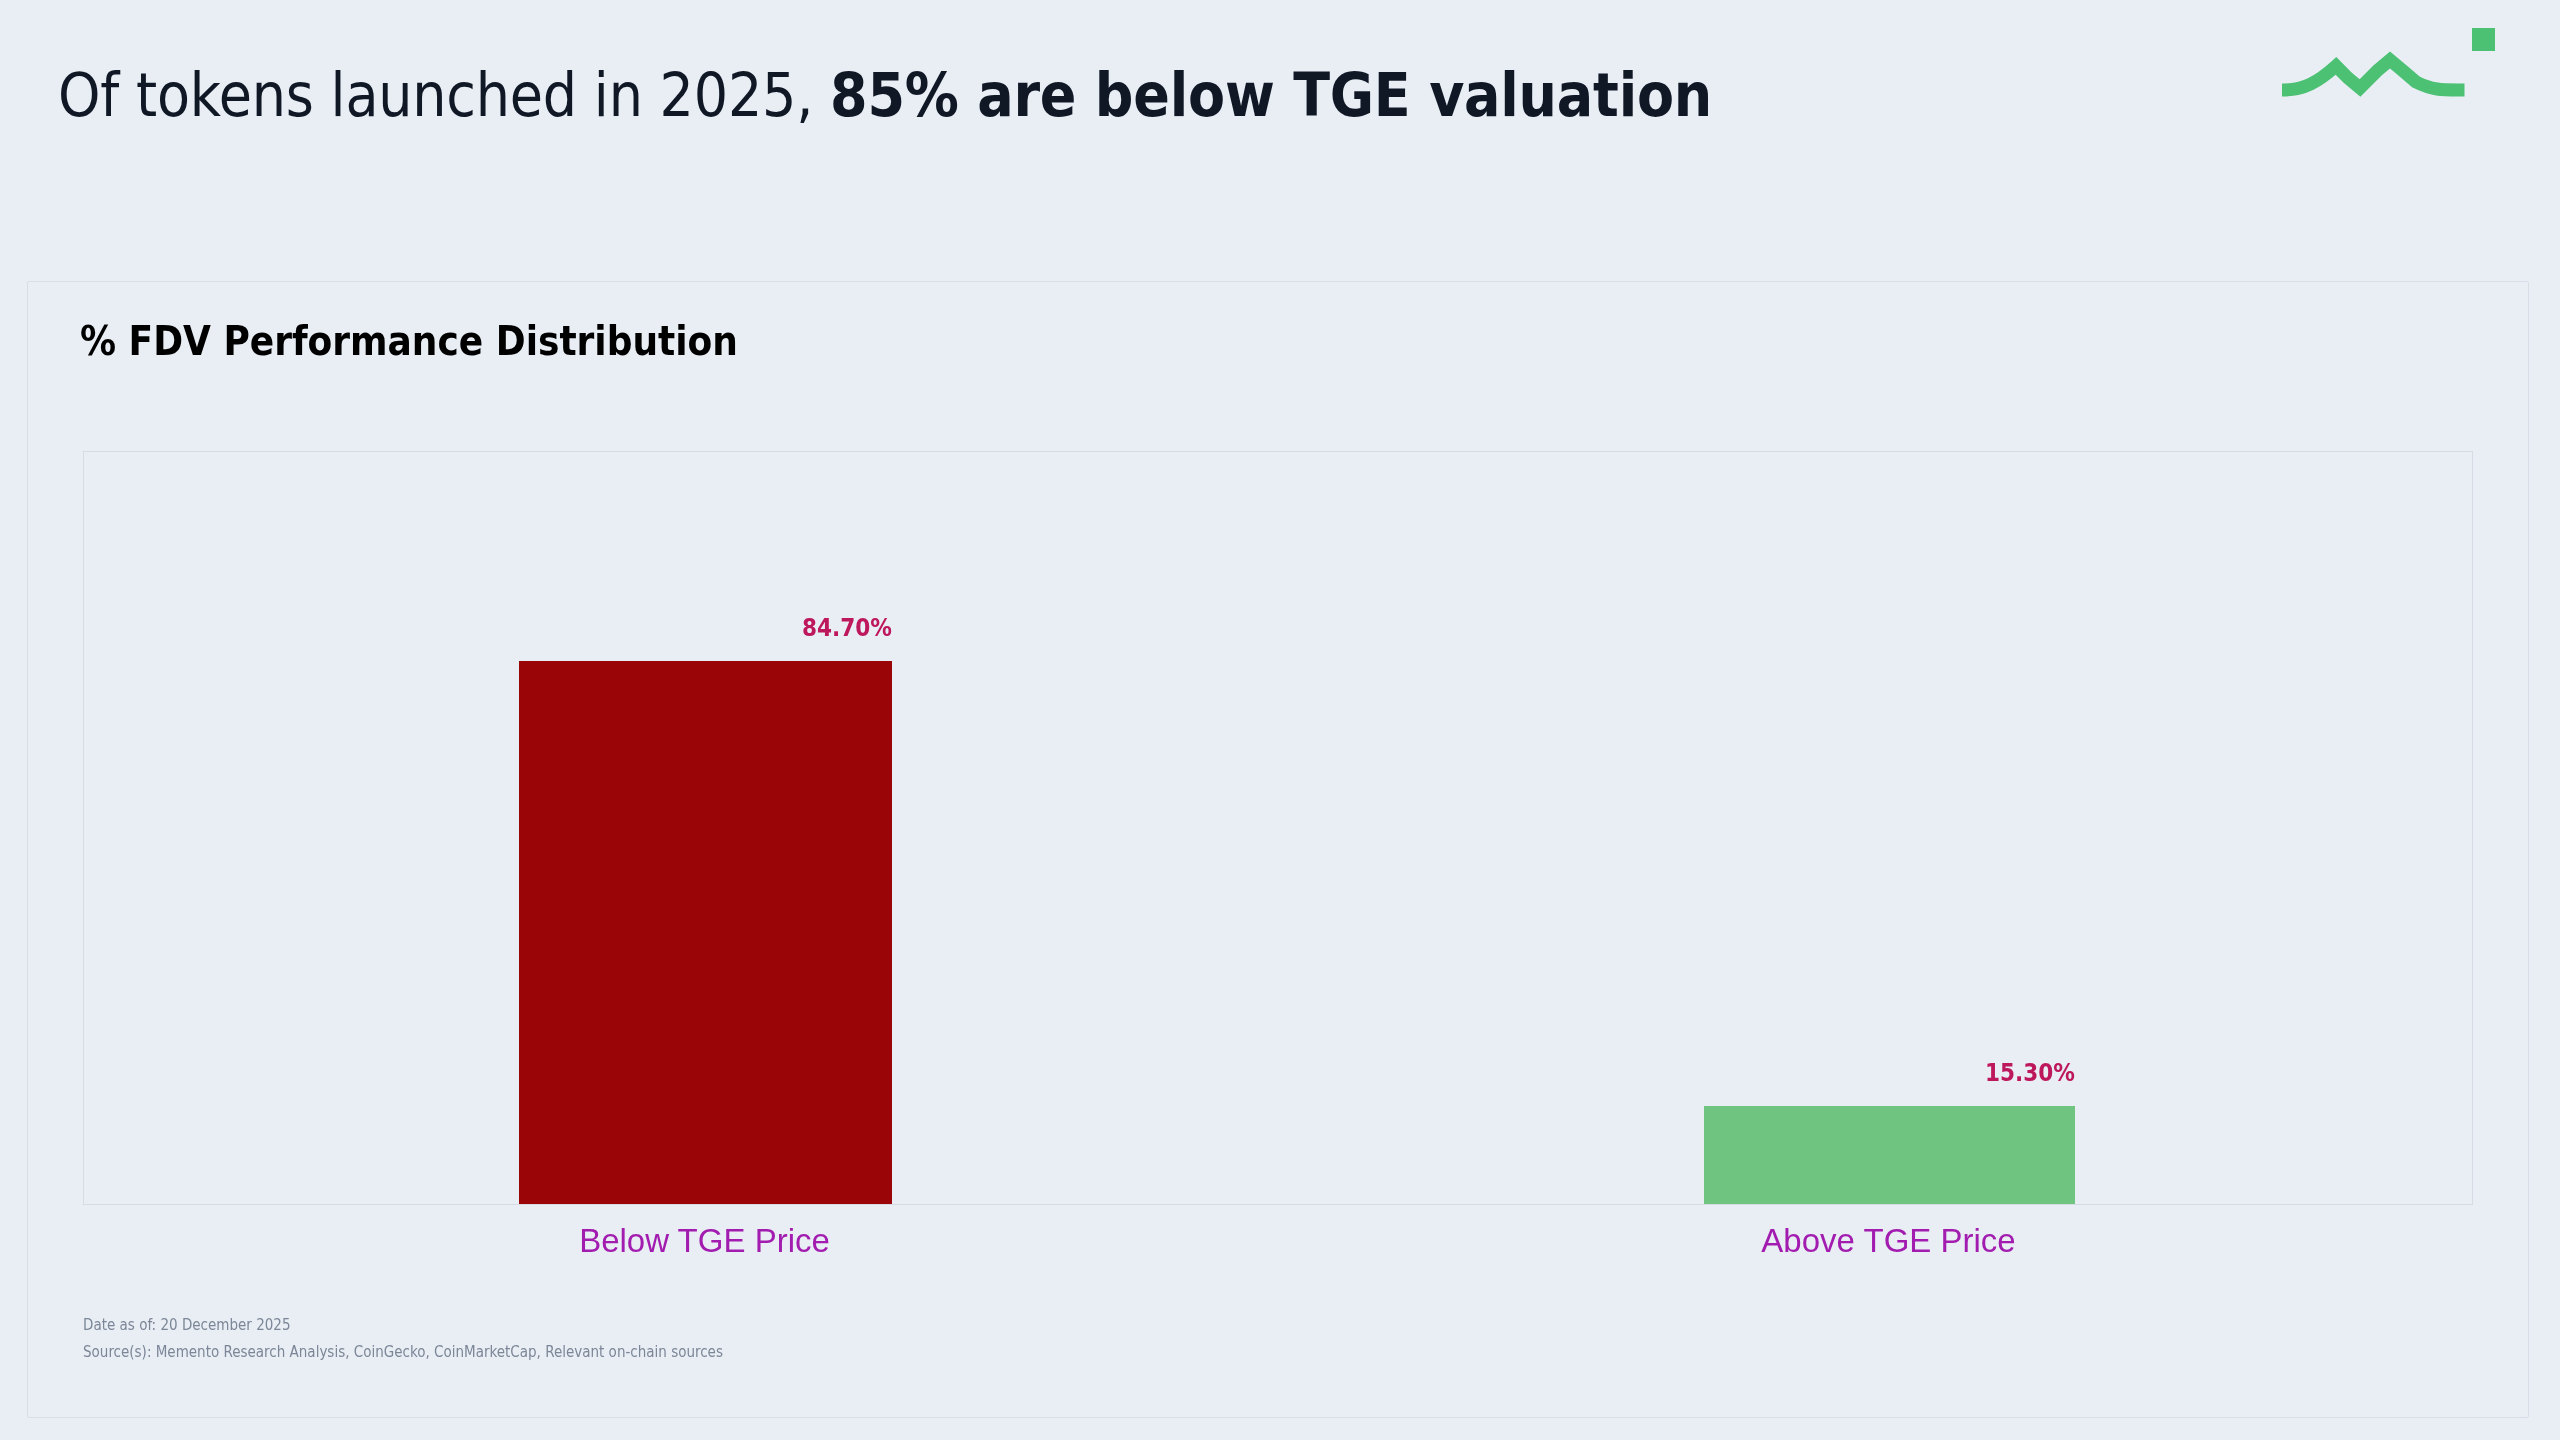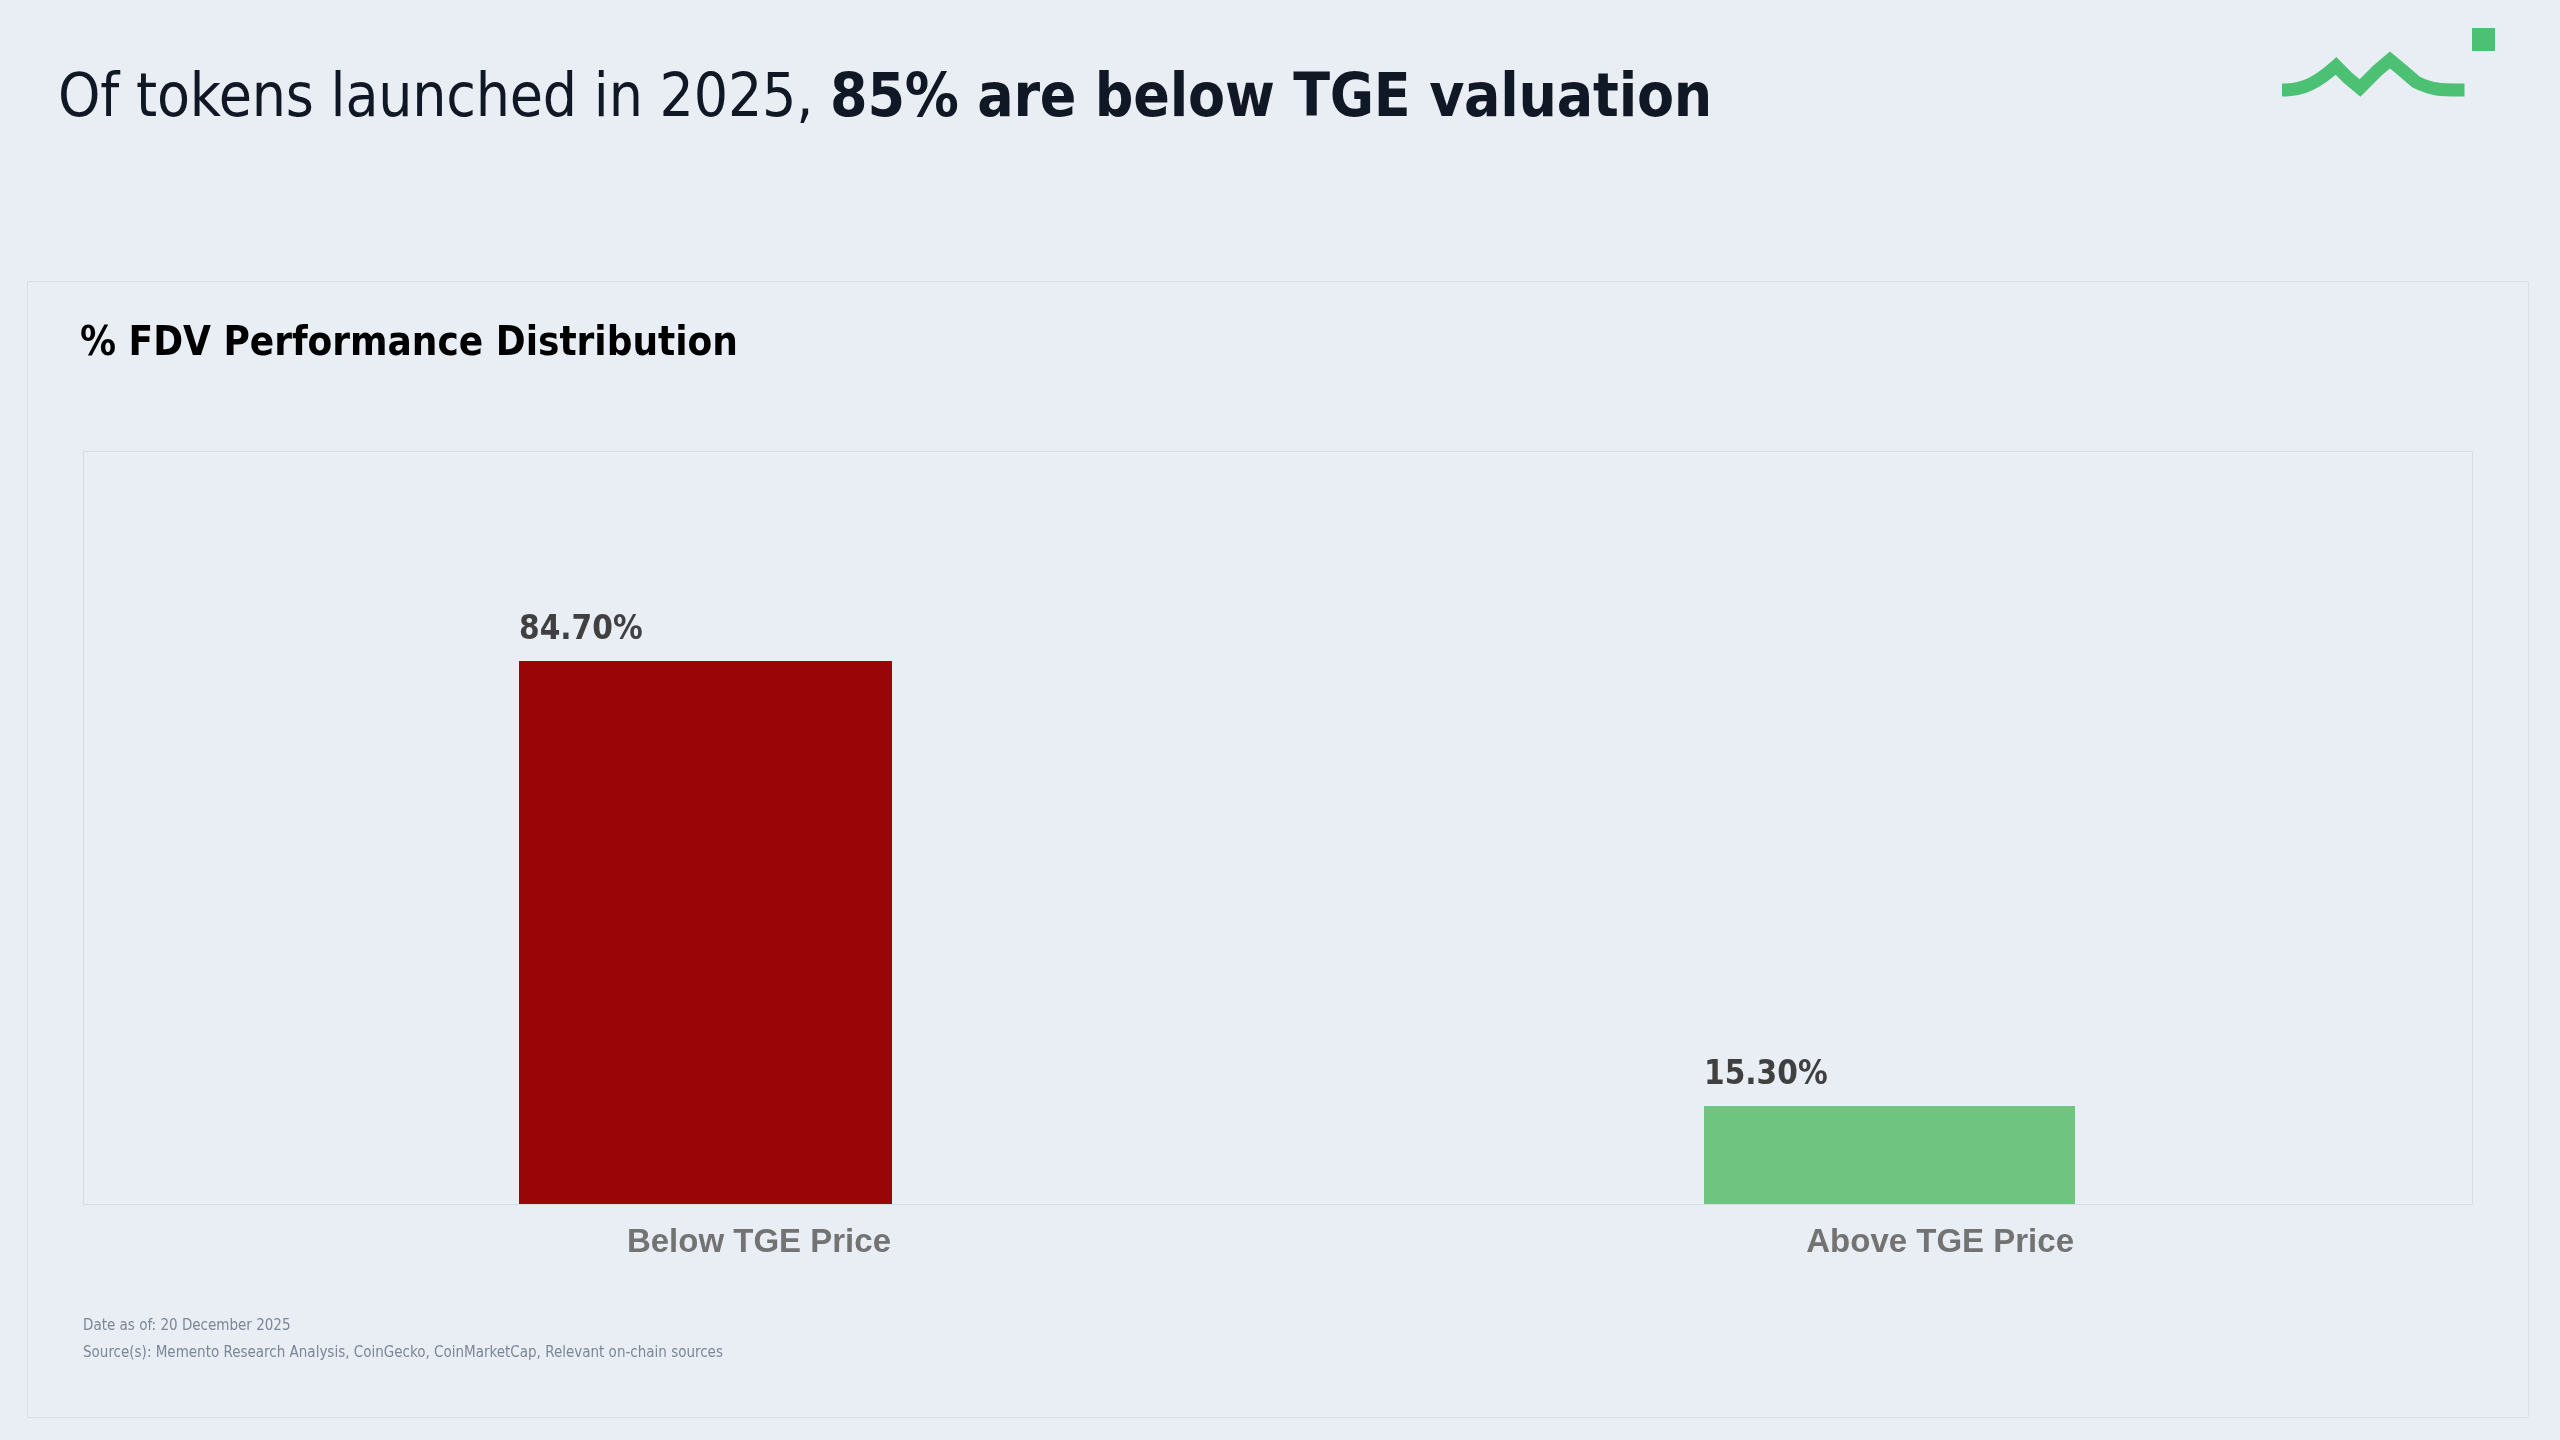--- a/index.html
+++ b/index.html
@@ -115,47 +115,47 @@
     height: 116px;
     background: #6fc47f;
   }
 
   
   .bar-value {
     position: absolute;
     font-family: "DejaVu Sans Condensed", "Liberation Sans Narrow", "Liberation Sans", sans-serif;
     font-stretch: condensed;
     font-weight: 700;
-    font-size: 33px;
+    font-size: 24px;
     line-height: 40px;
-    color: #404040;
-    text-align: left;
+    color: #be185d;
+    text-align: right;
     white-space: nowrap;
   }
   .bar-value.below {
     left: 435px;
     width: 373px;
     bottom: 655px;
   }
   .bar-value.above {
     left: 1620px;
     width: 371px;
     bottom: 129px;
   }
 
   
   .cat-label {
     position: absolute;
     top: 940px;
     font-family: "Liberation Sans", sans-serif;
-    font-weight: 700;
+    font-weight: 400;
     font-size: 33px;
     line-height: 38px;
-    color: #737373;
-    text-align: right;
+    color: #a21caf;
+    text-align: center;
     white-space: nowrap;
   }
   .cat-label.below { left: 490px; width: 373px; }
   .cat-label.above { left: 1675px; width: 371px; }
 
   
   .footnotes {
     position: absolute;
     left: 55px;
     top: 1030px;

